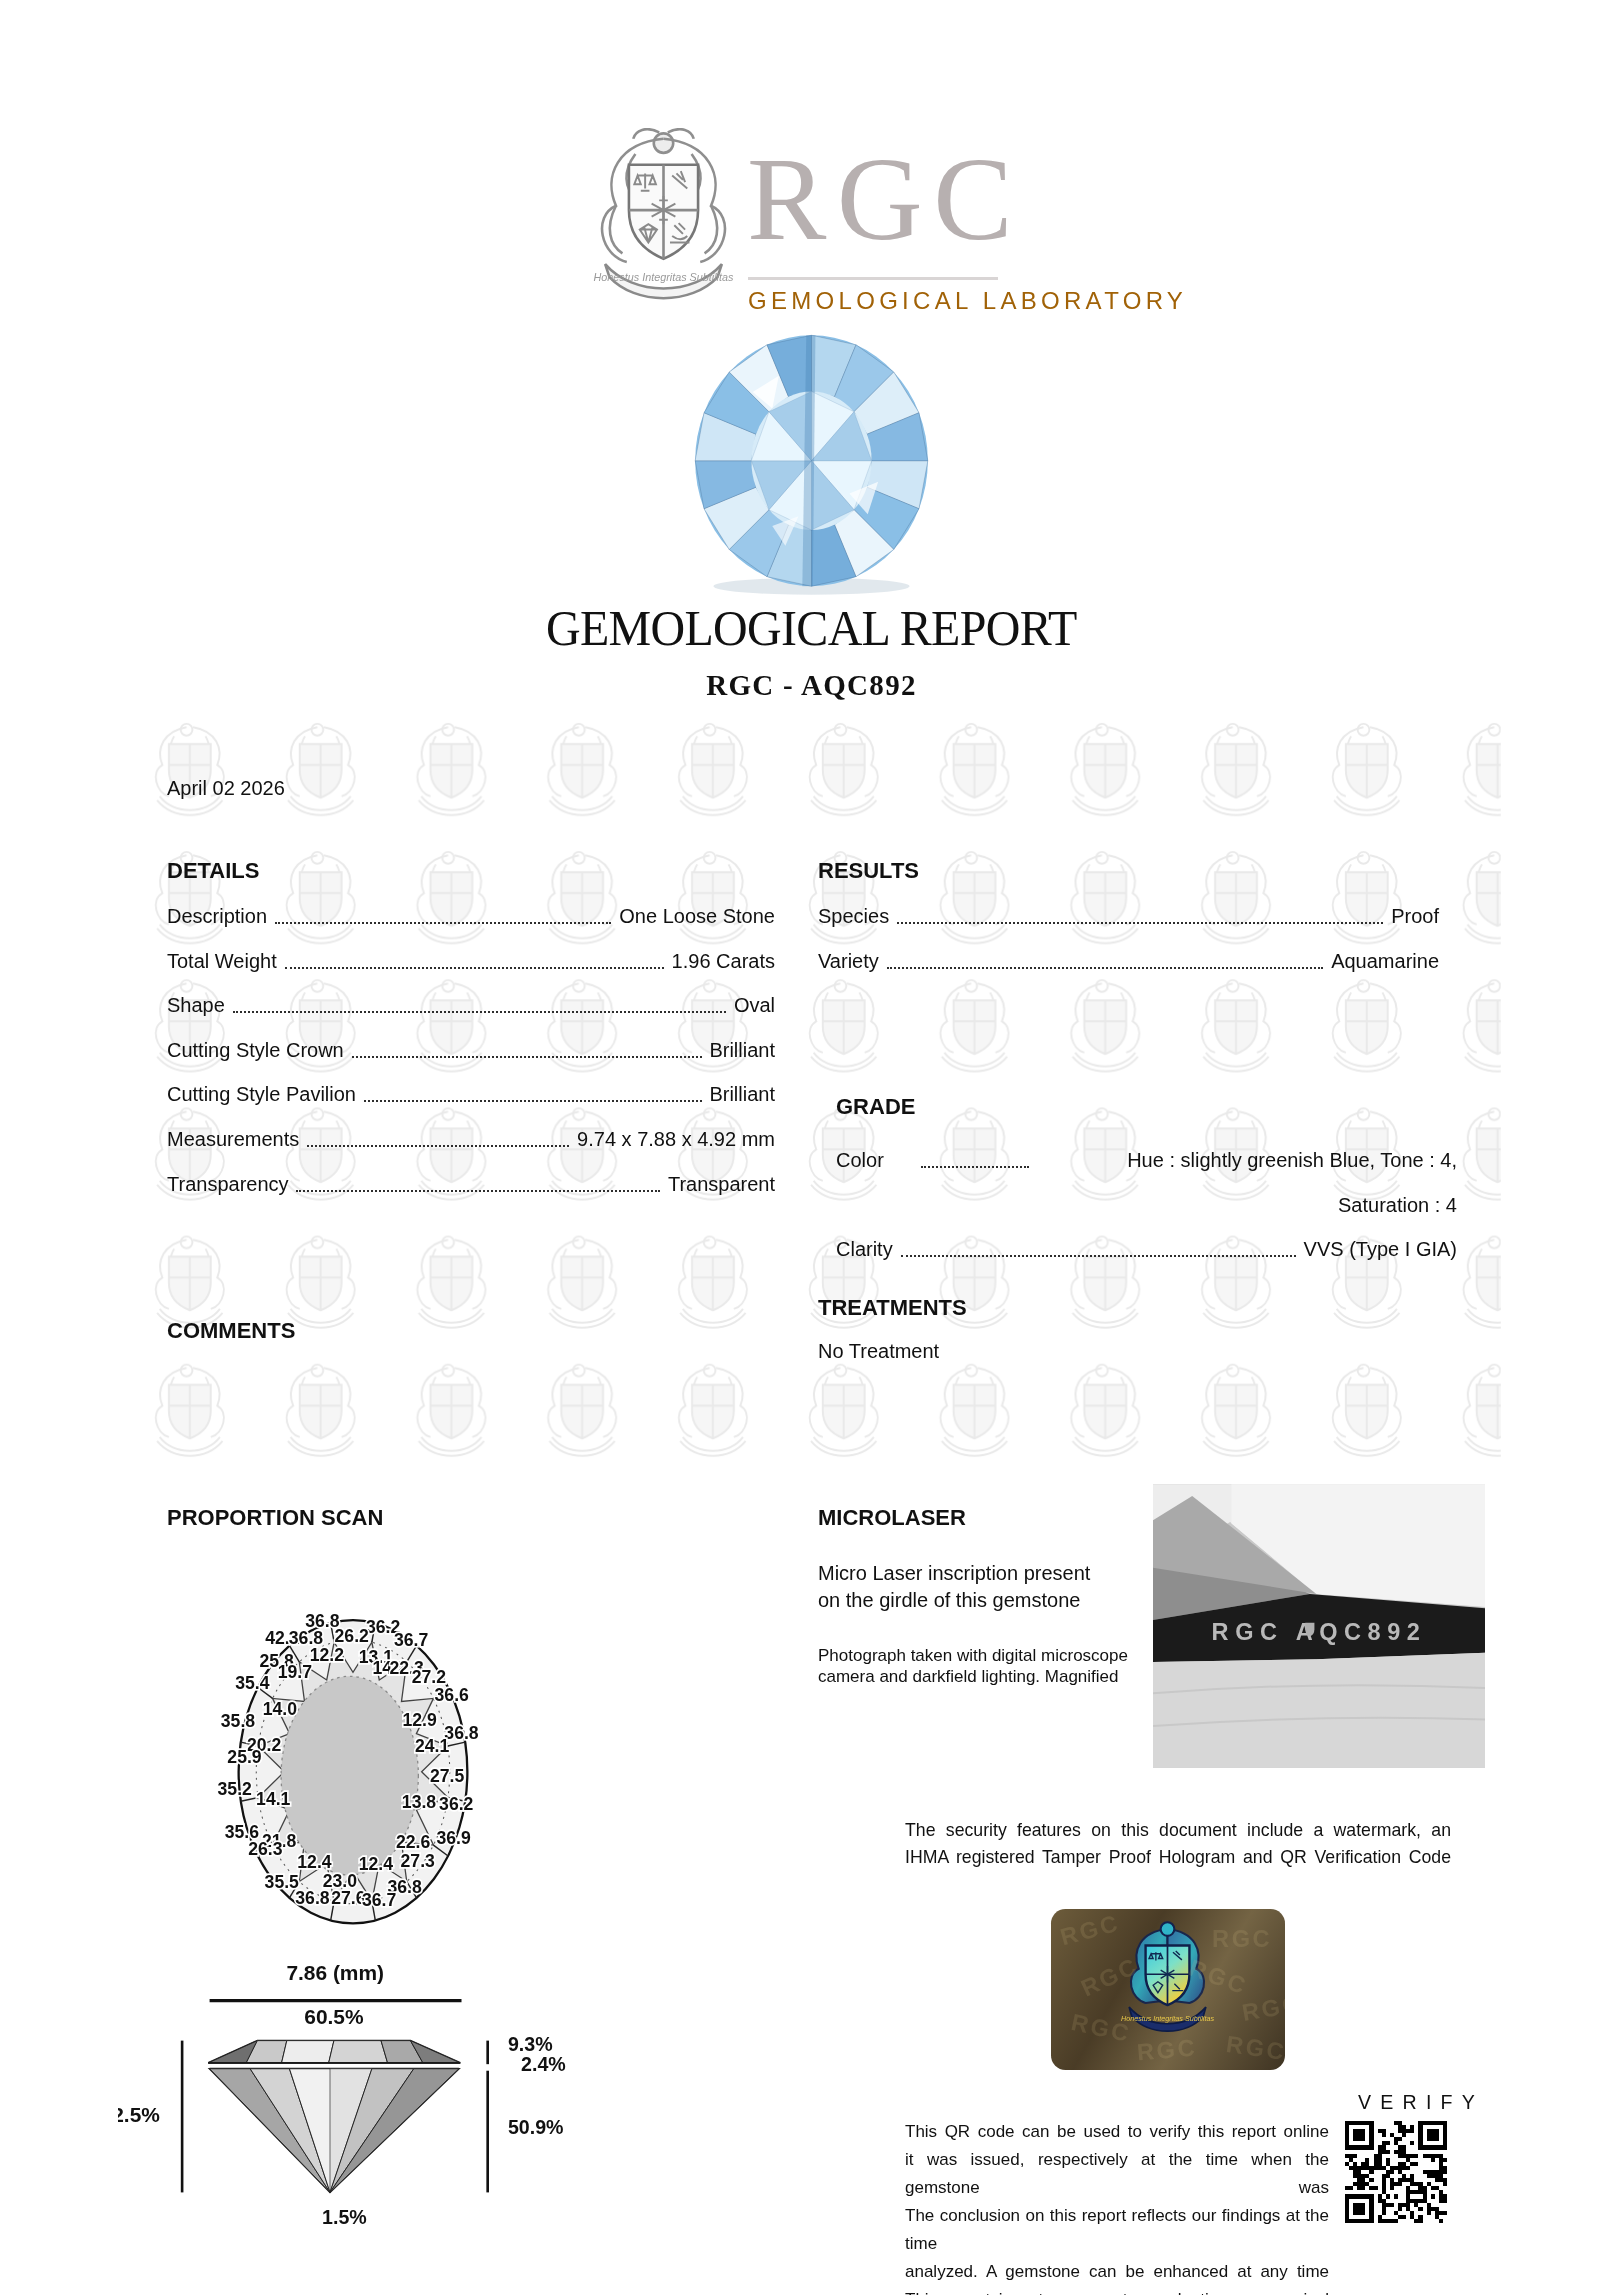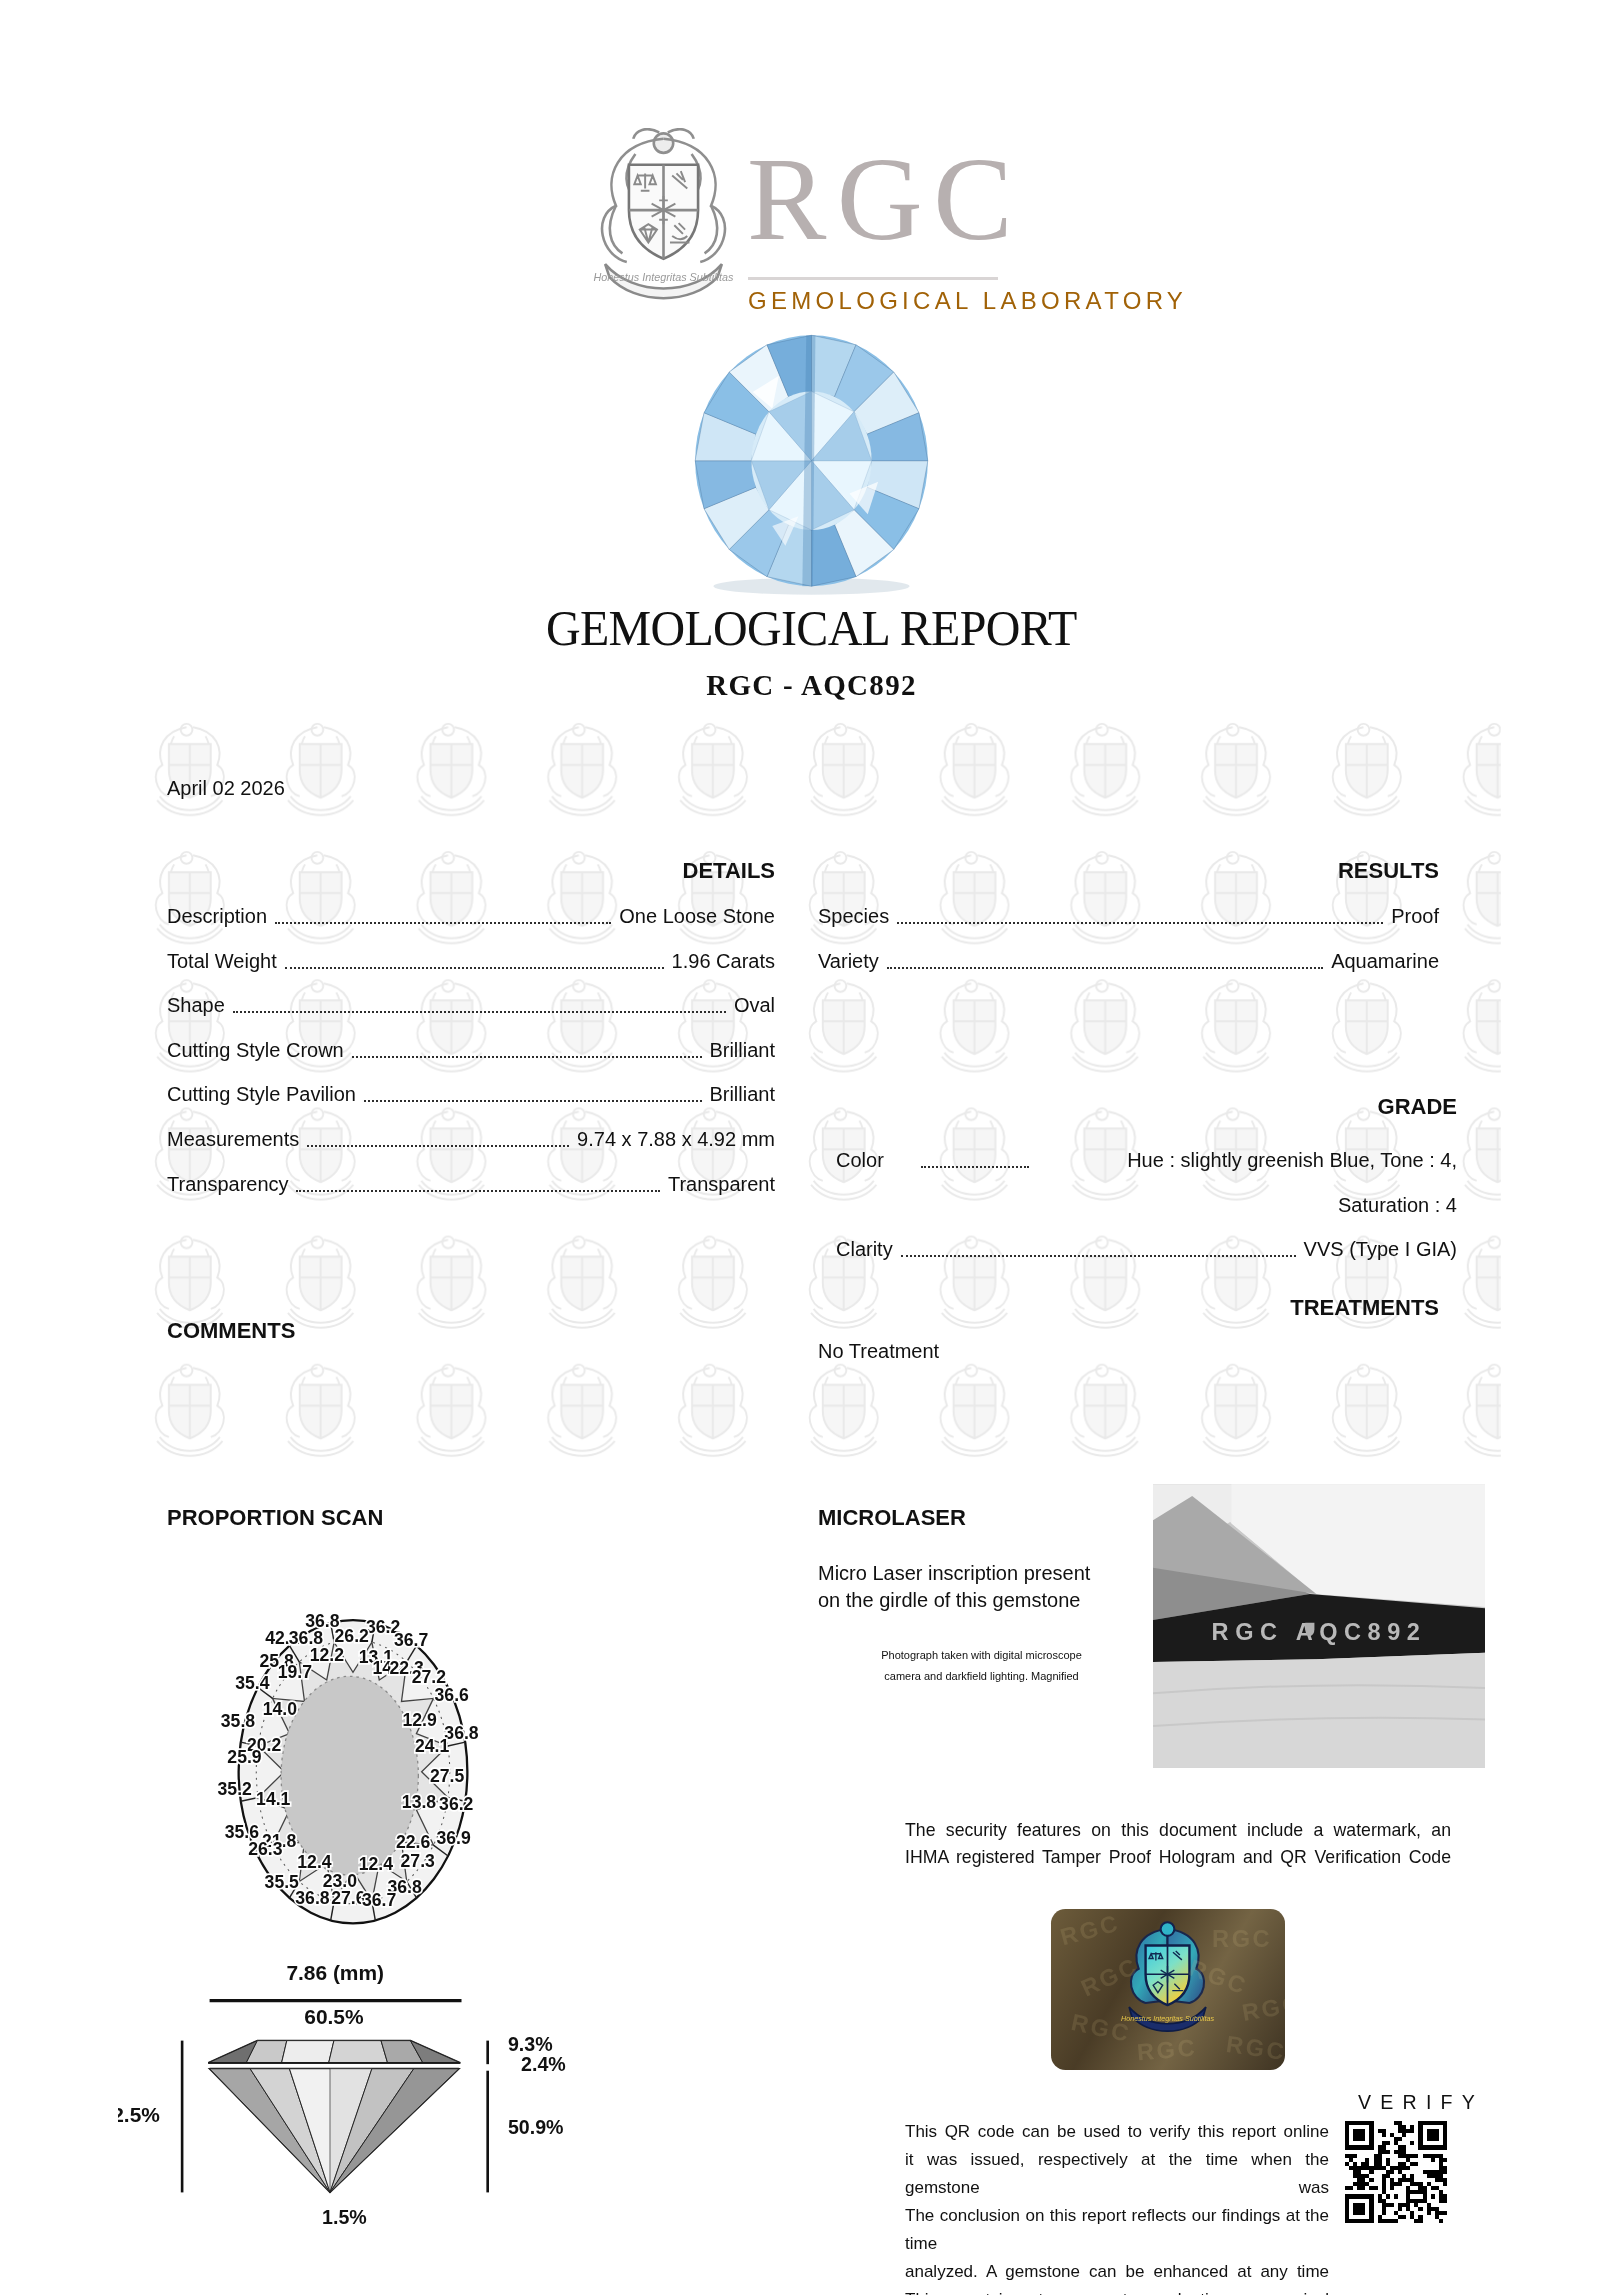--- a/index.html
+++ b/index.html
@@ -11,32 +11,32 @@
               letter-spacing:10.5px;line-height:1;}
   .brand-rule{border-top:3.3px solid #d9d5d5;width:250px;}
   .brand-tagline{color:#a16207;font-size:24px;letter-spacing:4.3px;}
   
   .doc-title{left:0;top:599px;width:1623px;text-align:center;
              font-family:"Liberation Serif",serif;font-size:51px;letter-spacing:-0.7px;}
   .doc-title span{display:inline-block;transform:scaleX(.94);}
   .doc-subtitle{left:0;top:669px;width:1623px;text-align:center;
                 font-family:"Liberation Serif",serif;font-weight:bold;font-size:29px;letter-spacing:1.3px;}
   
-  .sec-head{font-weight:bold;font-size:22px;line-height:26px;text-align:right;}
+  .sec-head{font-weight:bold;font-size:22px;line-height:26px;}
   .kv-block{font-size:20px;}
   .kv-row{display:flex;align-items:flex-end;line-height:23.6px;margin-top:21px;}
   .kv-row .lbl{white-space:nowrap;}
   .kv-row .leader{flex:1 1 auto;border-bottom:2.6px dotted #2d2d2d;margin:0 7.9px 4.6px 7.9px;min-width:19.6px;}
   .kv-row .leader.short{flex:0 0 108px;}
   .kv-row .val{white-space:nowrap;}
   .right-line{text-align:right;line-height:23.6px;margin-top:21px;}
   .plain{font-size:20px;line-height:25px;}
   
   .micro-line1{font-size:20px;line-height:27px;}
-  .micro-line2{font-size:11px;line-height:21px;text-align:center;}
+  .micro-line2{font-size:17px;line-height:21px;}
   
   .just div{text-align:justify;text-align-last:justify;}
   .security{font-size:17.7px;line-height:27px;}
   .verify-label{font-size:19.6px;letter-spacing:9.2px;font-weight:500;}
   .verify-text{font-size:17px;line-height:28px;}
   
   .hologram{border-radius:14.4px;overflow:hidden;
             background:linear-gradient(120deg,#6d5c3b 0%,#4a3c26 35%,#746444 62%,#3e3322 100%);}
   .hologram .holo-rgc{position:absolute;font-weight:bold;font-size:23.6px;color:rgba(235,205,145,.13);
                       letter-spacing:2.6px;}

